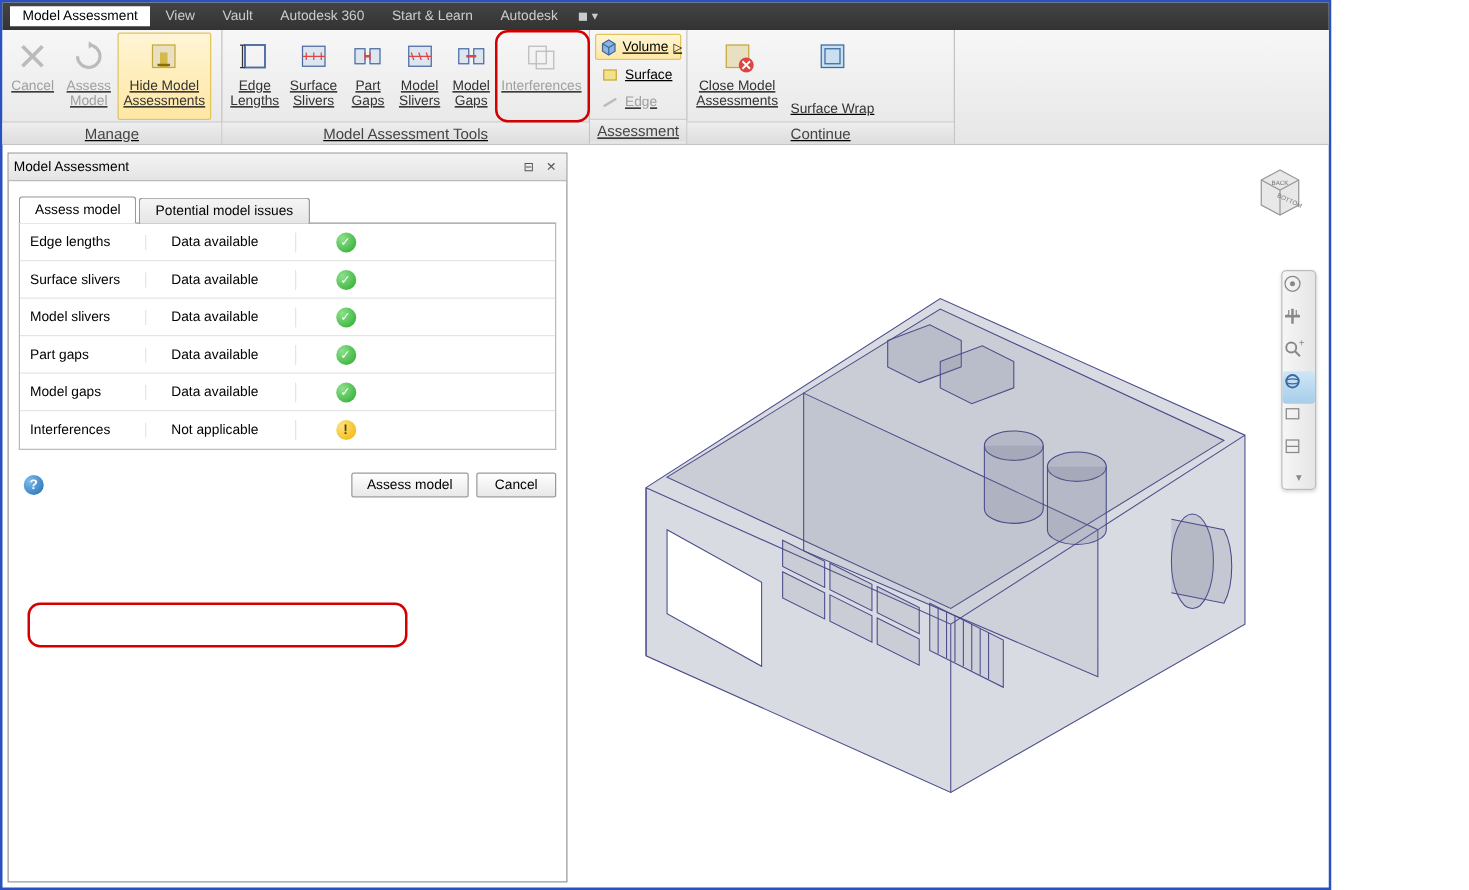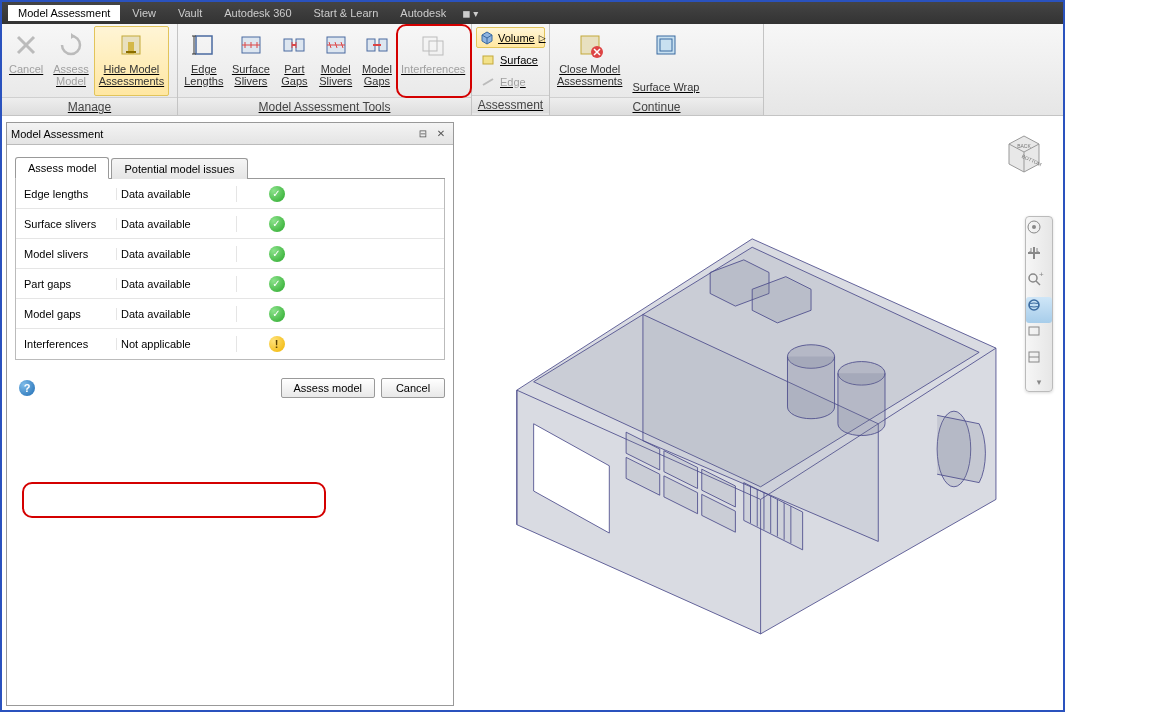--- a/index.html
+++ b/index.html
@@ -40,21 +40,21 @@
 
 .dock-body { padding:10px 8px; flex:1; }
 .tabstrip { display:flex; align-items:flex-end; height:24px; border-bottom:1px solid #999; }
 .tab { font-size:11px; padding:4px 12px; border:1px solid #999; border-bottom:none; background:linear-gradient(to bottom,#f5f5f5,#e5e5e5); margin-right:2px; border-top-left-radius:3px; border-top-right-radius:3px; position:relative; top:1px; }
 .tab.active { background:#fff; border-bottom:1px solid #fff; }
 
 .assess-table { border:1px solid #bbb; border-top:none; width:100%; }
 .assess-row { display:flex; align-items:center; height:30px; border-bottom:1px solid #e5e5e5; font-size:11px; }
 .assess-row:last-child { border-bottom:none; }
 .assess-row .c1 { width:100px; padding-left:8px; }
-.assess-row .c2 { width:120px; border-left:1px solid #e5e5e5; padding-left:4px; }
+.assess-row .c2 { width:120px; border-left:1px solid #e5e5e5; padding-left:20px; }
 .assess-row .c3 { width:80px; border-left:1px solid #e5e5e5; display:flex; justify-content:center; }
 .assess-row .c4 { flex:1; border-left:1px solid #e5e5e5; }
 
 .status-ok { width:16px; height:16px; border-radius:50%; background:radial-gradient(circle at 30% 30%, #8be28b, #2aa82a); display:flex; align-items:center; justify-content:center; color:#fff; font-size:10px; }
 .status-warn { width:16px; height:16px; border-radius:50%; background:radial-gradient(circle at 30% 30%, #ffe27a, #f0b400); display:flex; align-items:center; justify-content:center; color:#5a4100; font-size:11px; font-weight:bold; }
 
 .panel-footer { display:flex; align-items:center; margin-top:18px; }
 .help-icon { width:16px; height:16px; border-radius:50%; background:radial-gradient(circle at 30% 30%, #7fbce9, #1d6bb3); color:#fff; font-size:11px; display:flex; align-items:center; justify-content:center; font-weight:bold; margin-left:4px; }
 .panel-footer .spacer { flex:1; }
 .pbtn { font-size:11px; padding:3px 12px; background:linear-gradient(to bottom,#fff,#e8e8e8); border:1px solid #9a9a9a; border-radius:2px; margin-left:6px; min-width:64px; text-align:center; }

